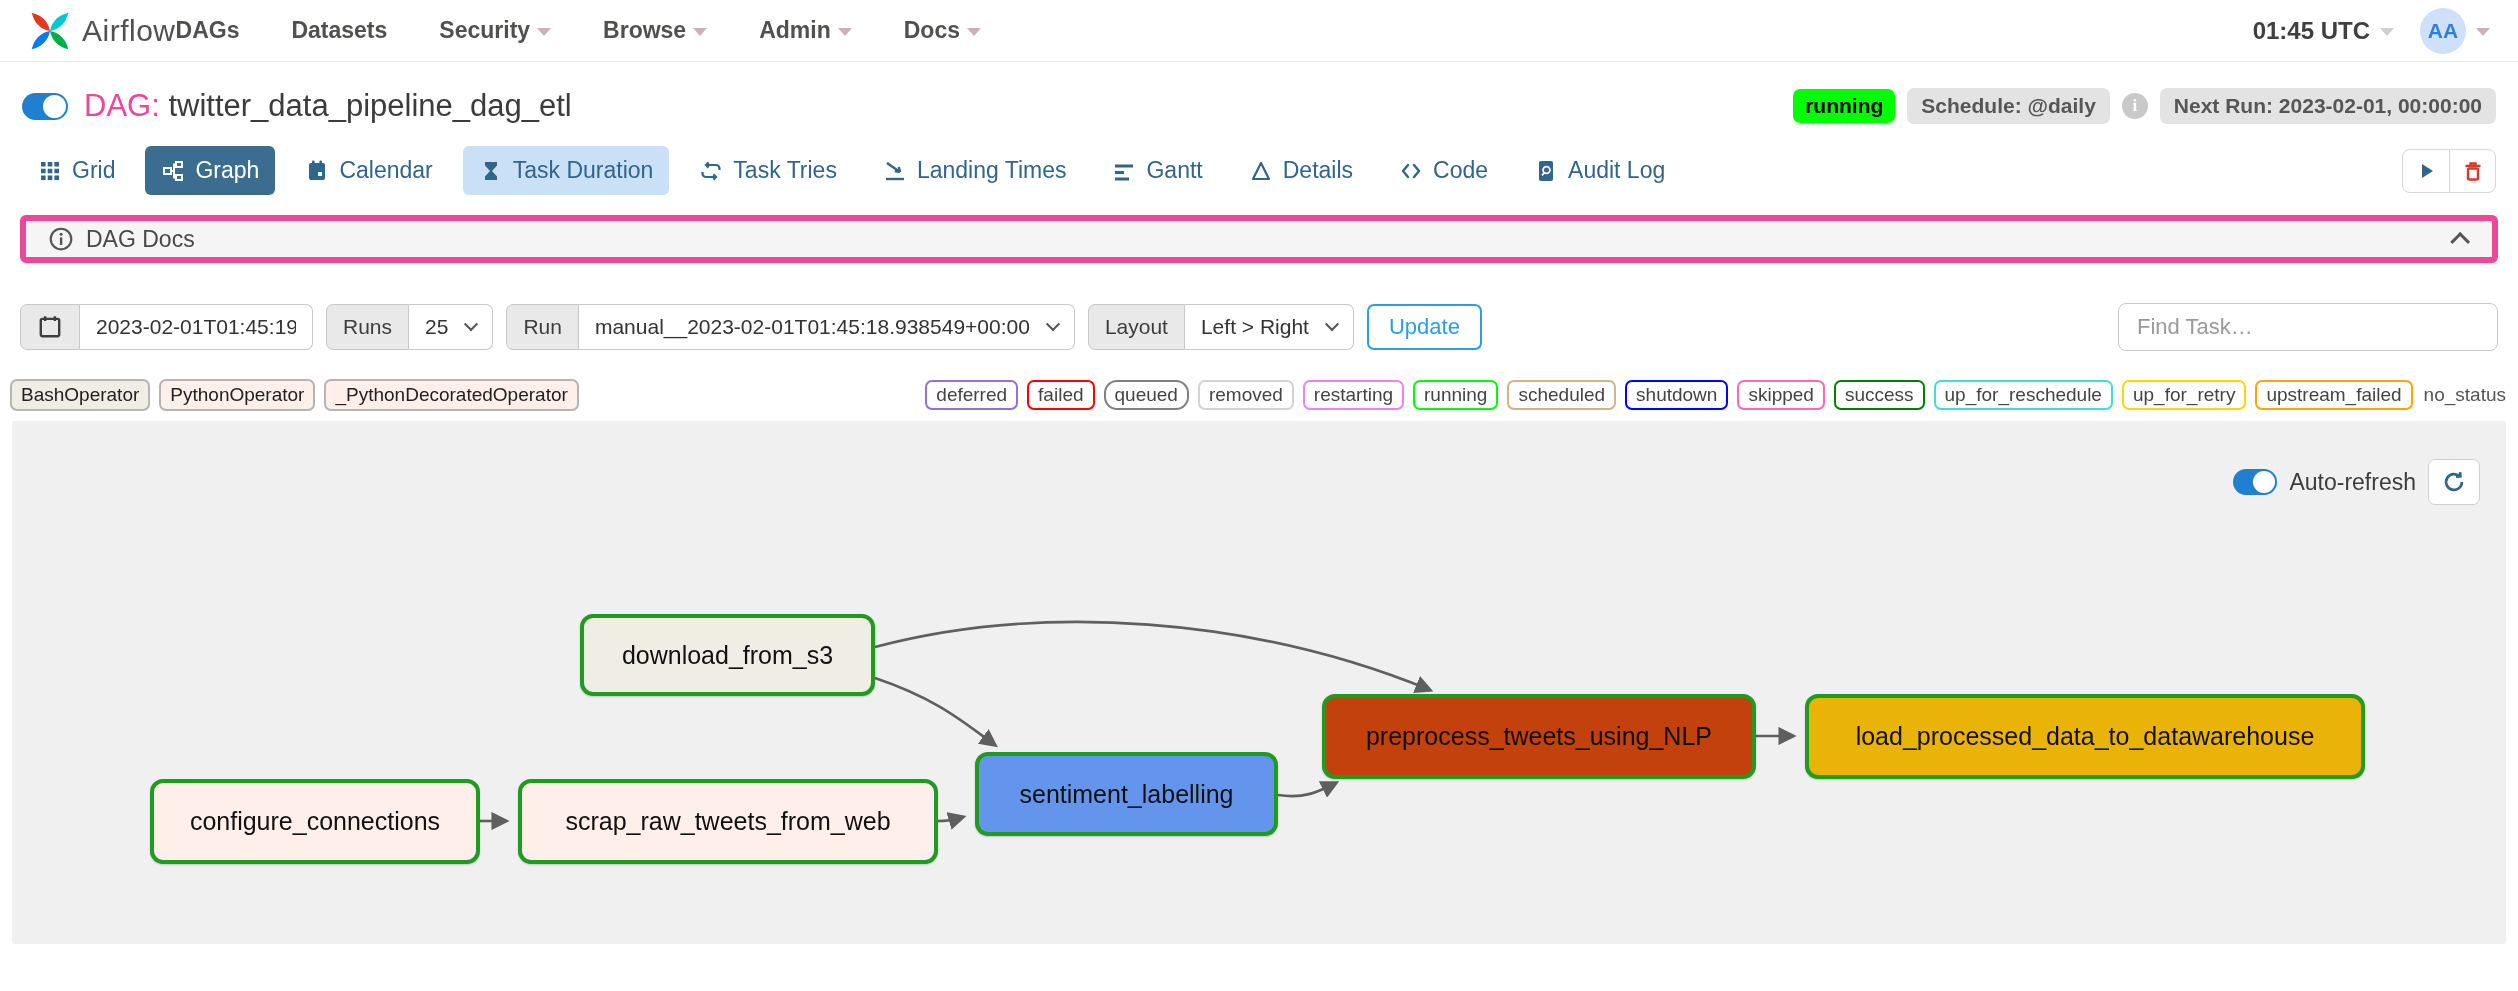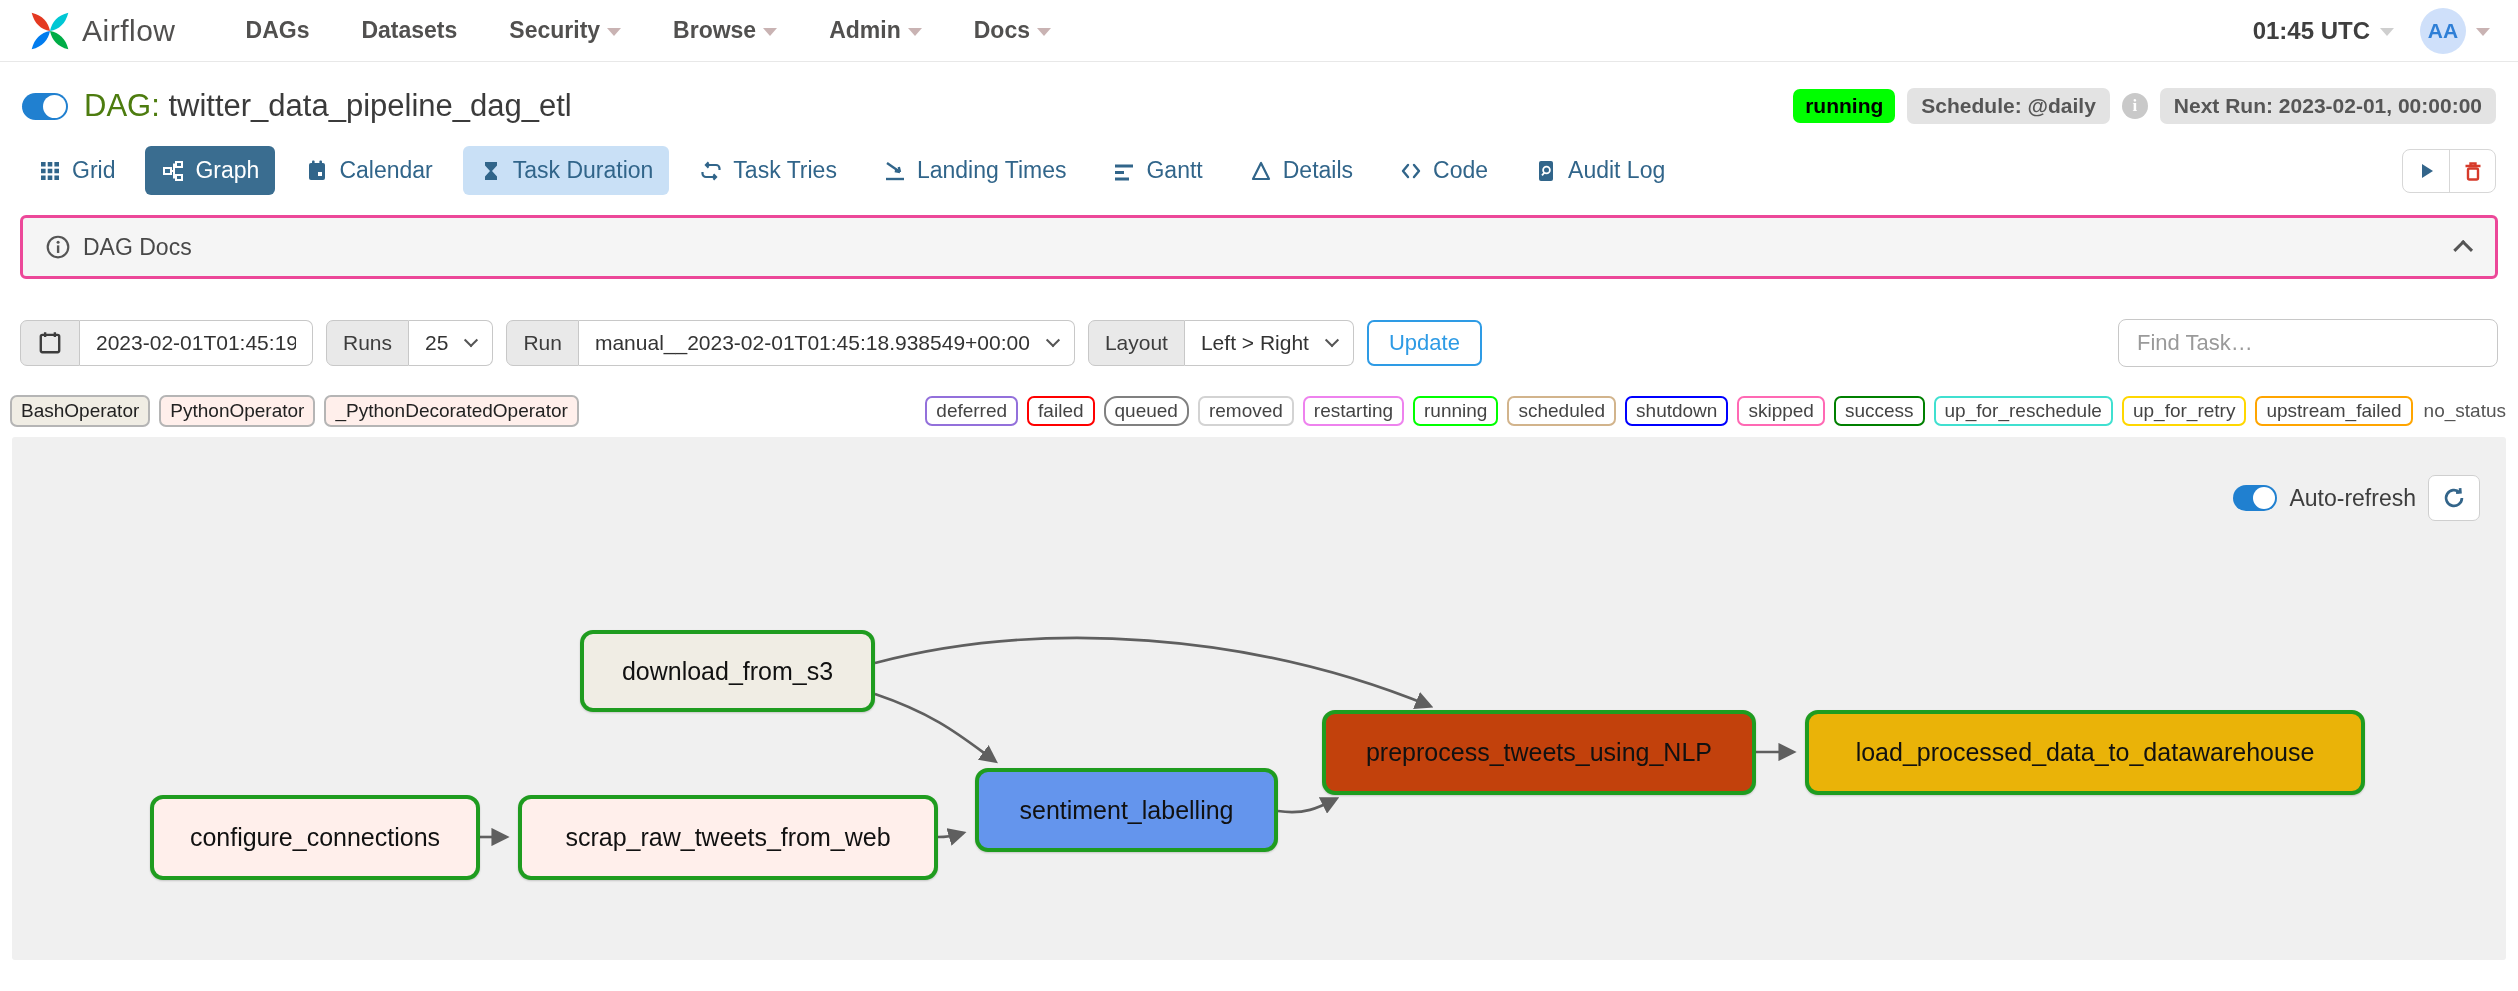--- a/index.html
+++ b/index.html
@@ -2,42 +2,42 @@
 <html><head>
 <meta charset="utf-8">
 <style>
   * { margin:0; padding:0; box-sizing:border-box; }
   html,body { width:2518px; height:991px; background:#fff; overflow:hidden;
     font-family:"Liberation Sans", sans-serif; color:#51504f; }
 
   
   .navbar { height:62px; display:flex; align-items:center; padding:0 28px;
     border-bottom:1px solid #e8e8e8; background:#fff; }
-  .brand { display:flex; align-items:center; gap:10px; margin-right:70px; }
+  .brand { display:flex; align-items:center; gap:10px; }
   .brand-name { font-size:30px; color:#51504f; letter-spacing:.5px; }
   .nav-items { display:flex; align-items:center; gap:52px; }
   .nav-item { font-size:23px; font-weight:bold; color:#51504f; cursor:pointer;
     display:flex; align-items:center; gap:7px; }
   .caret { width:0; height:0; border-left:7px solid transparent; border-right:7px solid transparent;
     border-top:8px solid #c9b3b3; margin-top:3px; }
   .nav-right { margin-left:auto; display:flex; align-items:center; gap:26px; }
   .clock { font-size:24px; font-weight:bold; color:#3f3f3f; display:flex; align-items:center; gap:10px; }
   .clock .caret { border-top-color:#cfcfcf; }
   .avatar-wrap { display:flex; align-items:center; gap:10px; }
   .avatar { width:46px; height:46px; border-radius:50%; background:#cfe0fa; color:#2f7fd6;
     font-size:21px; font-weight:bold; display:flex; align-items:center; justify-content:center; }
 
   
   .dag-header { display:flex; align-items:center; padding:26px 22px 8px 22px; }
   .toggle { width:46px; height:27px; border-radius:14px; background:#2080d0; position:relative;
     flex:none; cursor:pointer; }
   .toggle .knob { position:absolute; top:2px; right:2px; width:23px; height:23px;
     border-radius:50%; background:#fff; }
   .dag-title-line { font-size:31px; margin-left:16px; }
-  .dag-prefix { color:#4d7c0f; }
+  .dag-prefix { color:#ec4899; }
   .dag-name { color:#3b3b3b; }
   .dag-header-right { margin-left:auto; display:flex; align-items:center; gap:12px; }
   .badge-running { background:#00ff00; color:#000; font-weight:bold; font-size:21px;
     padding:5px 12px; border-radius:7px; }
   .pill { background:#e3e3e3; color:#565656; font-weight:bold; font-size:21px;
     padding:6px 14px; border-radius:7px; }
   .info-dot { width:26px; height:26px; border-radius:50%; background:#c9c9c9; color:#fff;
     font-size:17px; font-weight:bold; display:flex; align-items:center; justify-content:center;
     font-family:"Liberation Serif", serif; }
 
@@ -49,21 +49,21 @@
   .tab svg { flex:none; }
   .tab.active { background:#3a6d90; color:#fff; }
   .tab.highlight { background:#c9e0f6; }
   .tab-actions { margin-left:auto; display:flex; border:1px solid #d7d7d7; border-radius:8px;
     overflow:hidden; background:#fff; }
   .tab-action { width:46px; height:42px; display:flex; align-items:center; justify-content:center;
     cursor:pointer; }
   .tab-action + .tab-action { border-left:1px solid #d7d7d7; }
 
   
-  .docs-bar { margin:10px 20px 0 20px; height:64px; background:#f5f5f5; border:3px solid #ec4899;
+  .docs-bar { margin:10px 20px 0 20px; height:48px; background:#f5f5f5; border:6px solid #ec4899;
     border-radius:6px; display:flex; align-items:center; padding:0 22px; cursor:pointer; }
   .docs-label { font-size:23px; color:#484848; margin-left:12px; }
   .chev-up { margin-left:auto; width:14px; height:14px; border-left:3px solid #555;
     border-top:3px solid #555; transform:rotate(45deg) translateY(4px); }
 
   
   .filter-row { display:flex; align-items:center; margin:40px 20px 0 20px; gap:13px; }
   .group { display:flex; align-items:stretch; height:46px; }
   .addon { background:#e9e9e9; border:1px solid #c8c8c8; display:flex; align-items:center;
     padding:0 16px; font-size:21px; color:#3d3d3d; border-radius:7px 0 0 7px; }

